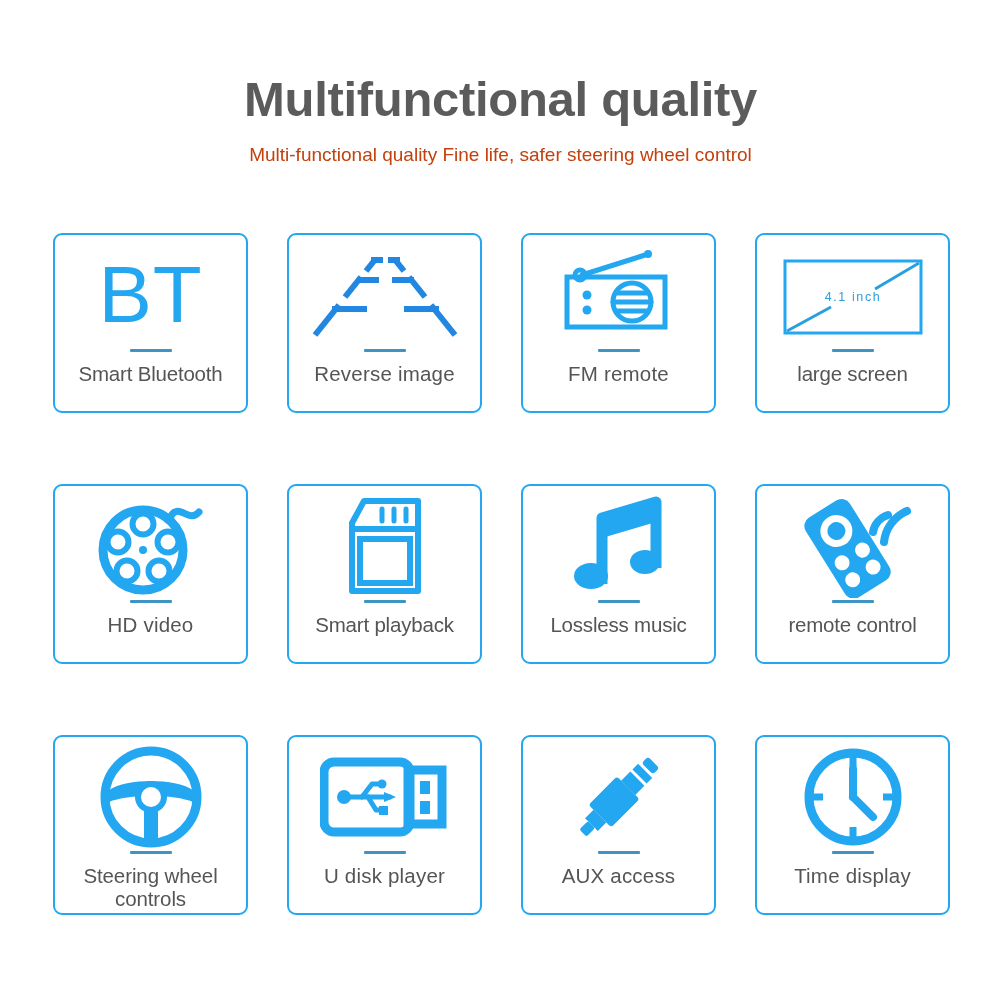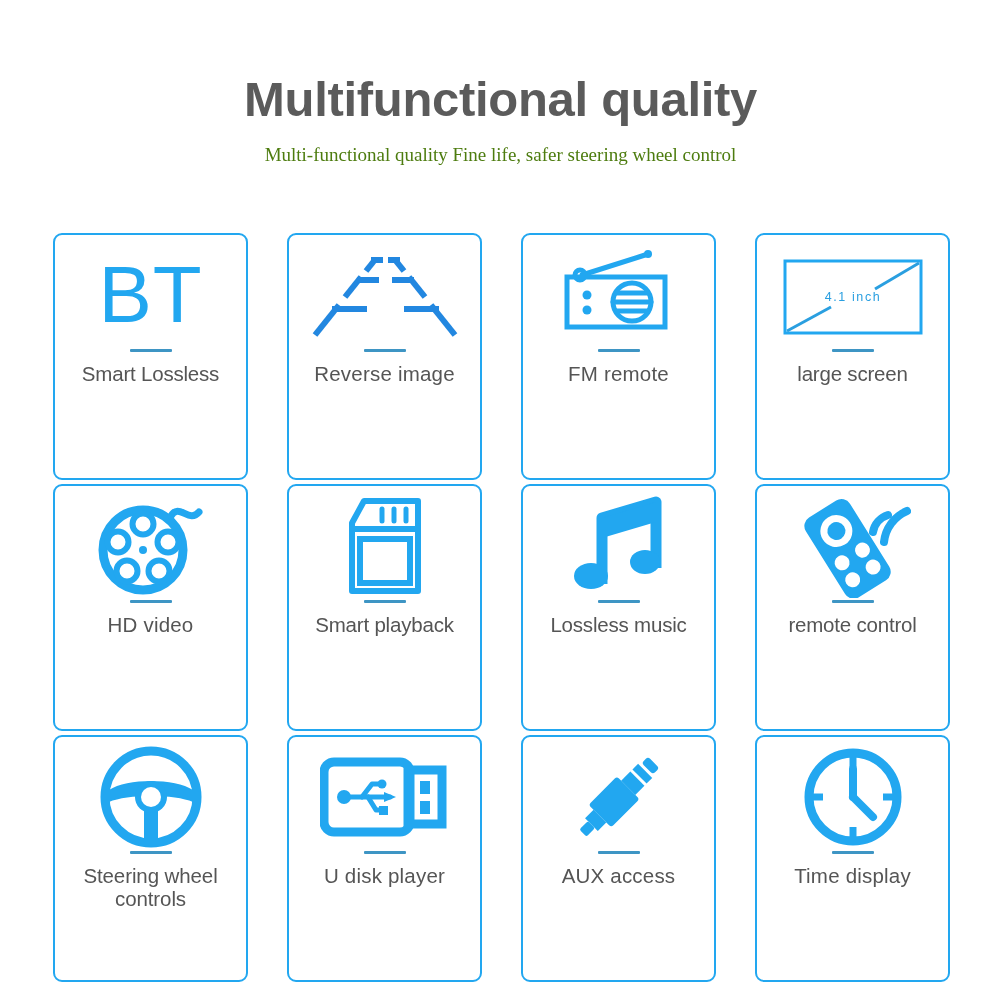--- a/index.html
+++ b/index.html
@@ -27,44 +27,43 @@
     font-weight: bold;
     color: #5b5b5b;
     letter-spacing: -0.3px;
     line-height: 1.12;
     margin: 16px;
     white-space: nowrap;
   }
   .page-subtitle {
     font-size: 19px;
     font-weight: normal;
-    color: #4d7c0f;
+    color: #c2410c;
     margin: 17px 0 0 0;
     line-height: 1.2;
     white-space: nowrap;
-    font-family: Liberation Serif, serif;
   }
 
   
   .feature-grid {
     position: absolute;
     left: 53px;
     top: 233px;
     width: 896px;
     display: grid;
     grid-template-columns: repeat(4, 195px);
     grid-template-rows: repeat(3, 198px);
     column-gap: 39px;
     row-gap: 53px;
   }
 
   .feature-card {
     position: relative;
     width: 195px;
-    height: 247px;
+    height: 180px;
     box-sizing: border-box;
     border: 2px solid #22a7f0;
     border-radius: 9px;
     background: #ffffff;
     display: flex;
     flex-direction: column;
     align-items: center;
   }
 
   .card-icon {
@@ -128,21 +127,21 @@
   <p class="page-subtitle">Multi-functional quality Fine life, safer steering wheel control</p>
 </div>
 
 <div class="feature-grid">
 
   <div class="feature-card" data-wide="true">
     <div class="card-icon">
       <span class="bt-text">BT</span>
     </div>
     <div class="card-divider"></div>
-    <div class="card-label">Smart Lossless</div>
+    <div class="card-label">Smart Bluetooth</div>
   </div>
 
   <div class="feature-card">
     <div class="card-icon">
       <svg width="160" height="96" viewBox="0 0 160 96" fill="none">
         <g stroke="#2287e0" stroke-width="6" stroke-linecap="butt">
 
           <line x1="10" y1="88" x2="34" y2="58"></line>
           <line x1="40" y1="50" x2="56" y2="30"></line>
           <line x1="61" y1="24" x2="69" y2="14"></line>

